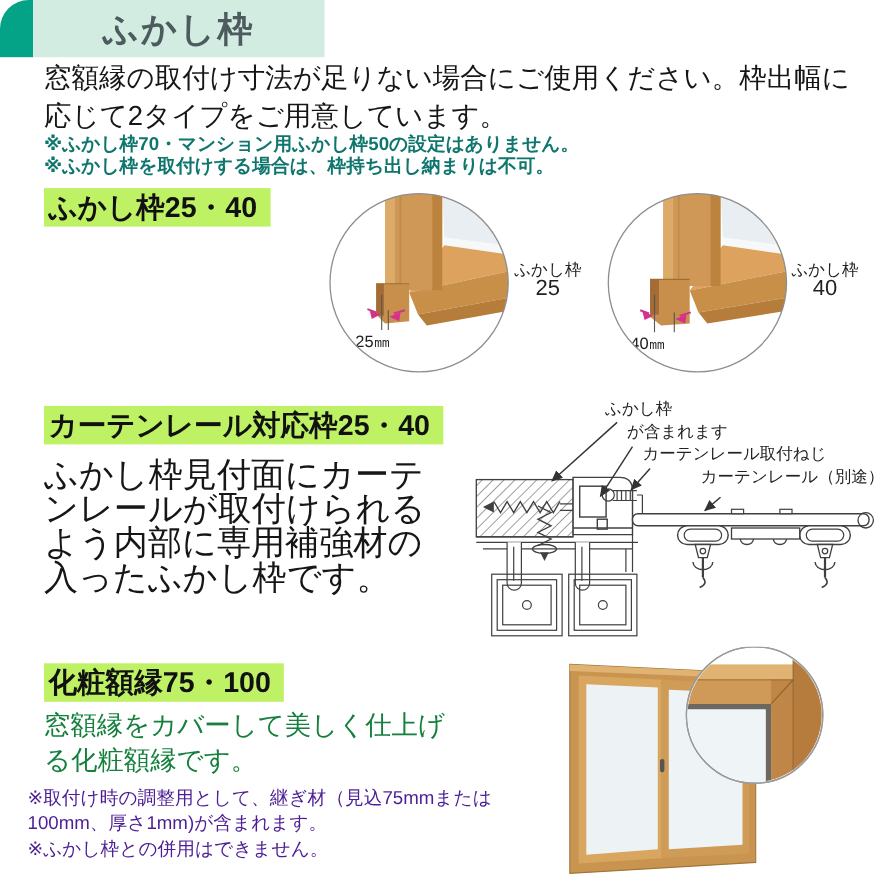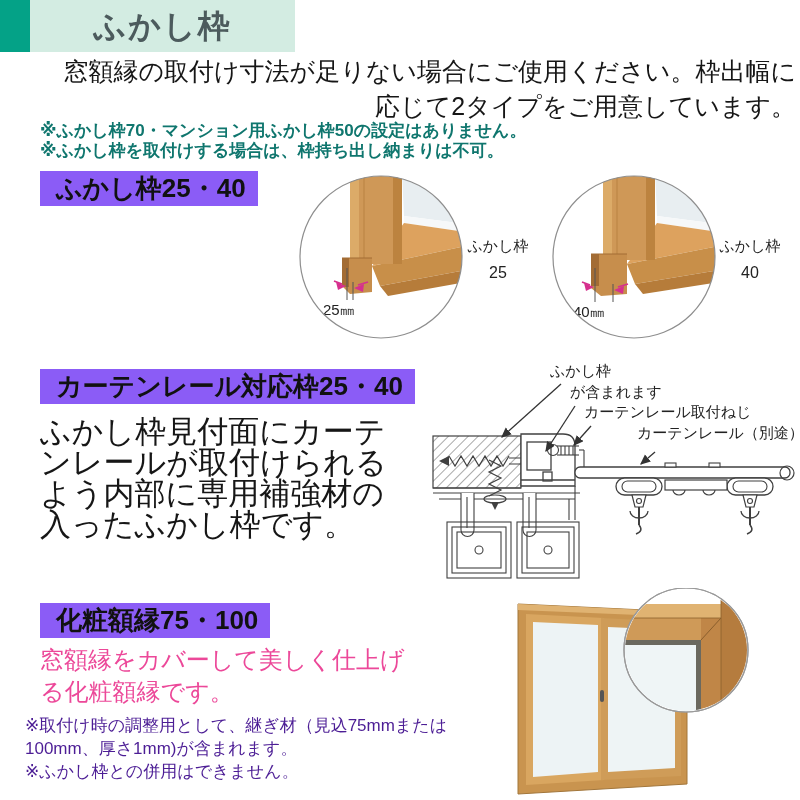--- a/index.html
+++ b/index.html
@@ -1,52 +1,52 @@
 <!DOCTYPE html>
 <html><head>
 <meta charset="utf-8">
 <style>
   * { margin:0; padding:0; box-sizing:border-box; }
   html,body { background:#ffffff; }
   #canvas {
     position:relative; width:800px; height:800px; background:#ffffff;
     font-family:"Liberation Sans","DejaVu Sans",sans-serif;
-    overflow:hidden; color:#1c1c1c;
+    overflow:hidden; color:#1c1c1c;border-radius:26px;
   }
   .abs { position:absolute; }
 
   
   .teal-square { left:0; top:0; width:30px; height:52px; background:#04a287; }
   .mint-band   { left:30px; top:0; width:265px; height:52px; background:#d3ece2; }
   .page-title  {
     left:30px; top:0; width:265px; height:52px; line-height:52px;
     text-align:center; font-size:32px; font-weight:bold; color:#4c5b5d;
     letter-spacing:2px;
   }
 
-  .intro-body { left:40px; top:54px; width:756px; font-size:25px; line-height:35px; color:#161616;text-align:right; }
+  .intro-body { left:40px; top:54px; width:756px; font-size:25px; line-height:35px; color:#161616; }
   .red-notes  { left:40px; top:121px; width:740px; font-size:17px; font-weight:bold; color:#0f766e; line-height:19px; }
   .red-notes div { margin-bottom:1px; }
 
   .section-heading {
-    display:inline-block; background:#8b5cf6; color:#111;
-    font-size:26px; font-weight:bold; padding:3px 12px 4px 16px; line-height:28px;
+    display:inline-block; background:#bef264; color:#111;
+    font-size:26px; font-weight:bold; padding:3px 12px 4px 4px; line-height:28px;
     white-space:nowrap;
   }
   #heading-fukashi { left:40px; top:171px; }
   #heading-curtain { left:40px; top:369px; }
   #heading-decor   { left:40px; top:603px;text-align:right; }
 
   .circle-label { text-align:center; font-size:15px; line-height:17px; color:#222; width:68px; }
-  .circle-label .size { font-size:16px;margin-top:10px; }
+  .circle-label .size { font-size:20px; }
 
   .curtain-body { left:40px; top:416px; width:374px; font-size:31px; line-height:31px; color:#161616; }
   .diagram-label { font-size:15px; color:#222; white-space:nowrap; }
 
-  .decor-body { left:40px; top:644px; width:378px; font-size:24px; line-height:32px; color:#ec4899; }
+  .decor-body { left:40px; top:644px; width:378px; font-size:24px; line-height:32px; color:#15803d; }
   .decor-notes { left:25px; top:714px; width:434px; font-size:17px; line-height:23px; color:#4c1d95; }
 
   svg text { font-family:"Liberation Sans","DejaVu Sans",sans-serif; }
 </style>
 </head>
 <body>
 
 <div id="canvas">
 
   <div class="abs teal-square"></div>

